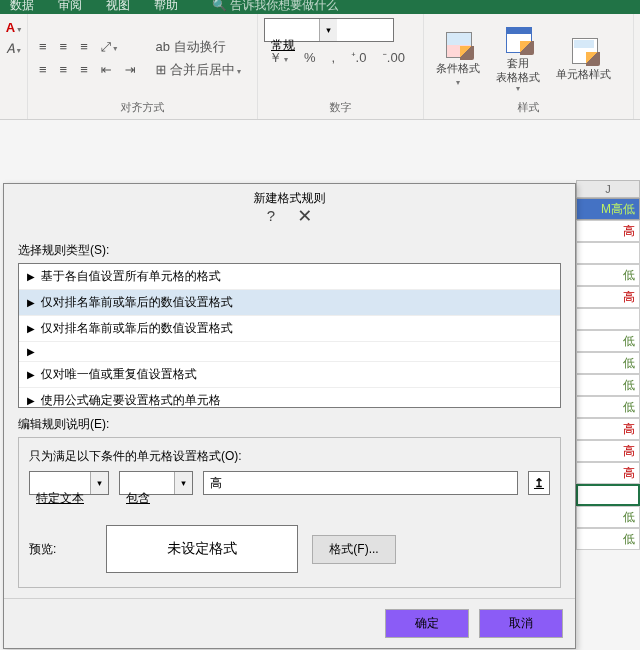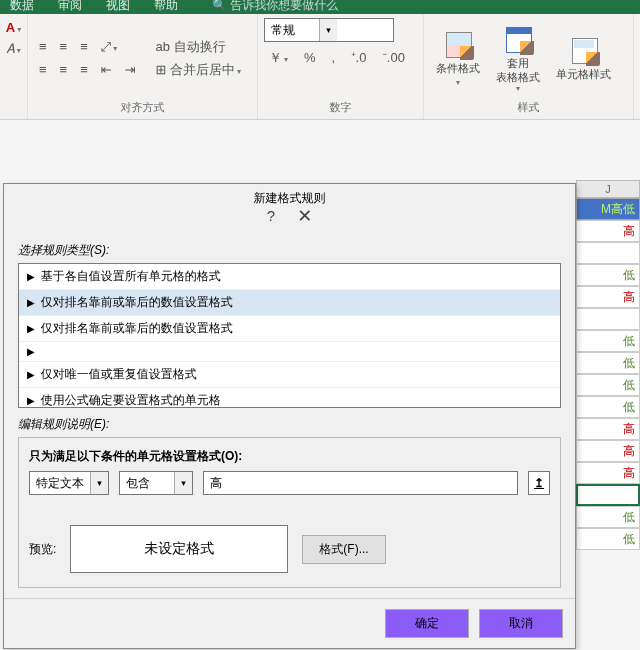--- a/index.html
+++ b/index.html
@@ -132,21 +132,21 @@
     padding: 6px 10px;
     font-size: 12px;
     flex-direction: column;
   }
   .dlg-title .right { display:flex; gap:22px; align-items:center; }
   .dlg-close, .dlg-help { font-size: 15px; cursor: default; color:#444; }
   .dlg-close { font-size: 18px; line-height: 14px;}
 
   .dlg-body { padding: 4px 14px 10px 14px; }
 
-  .section-label { margin: 8px 0 4px 0; font-size: 12px; font-style: italic; }
+  .section-label { margin: 8px 0 4px 0; font-size: 12px; }
 
   .rule-list {
     border: 1px solid #7a7a7a;
     background: #fff;
     max-height: 145px;
     overflow: hidden;
   }
   .rule-item {
     padding: 4px 8px;
     border-bottom: 1px solid #eee;
@@ -166,21 +166,21 @@
     align-items: center;
     margin-top: 6px;
   }
   .combo {
     display: flex;
     border: 1px solid #767676;
     background: #fff;
     height: 24px;
     align-items: stretch;
   }
-  .combo span:first-child { padding: 3px 6px; min-width: 54px; font-size:12px; }
+  .combo span:first-child { padding: 18px 6px; min-width: 54px; font-size:12px;text-decoration:underline; }
   .combo .drop {
     border-left: 1px solid #aaa;
     width: 18px;
     display: flex;
     align-items: center;
     justify-content: center;
     font-size: 9px;
     background: #efefef;
   }
   .txt-input {
@@ -202,27 +202,28 @@
   }
 
   .preview-row {
     display: flex;
     align-items: center;
     gap: 14px;
     margin-top: 30px;
   }
   .preview-box {
     border: 1px solid #767676;
-    width: 218px;
+    width: 192px;
     height: 48px;
     display: flex;
     align-items: center;
     justify-content: center;
     background: #fff;
     font-size: 14px;
+    margin-left: 36px;
   }
   .fmt-btn {
     border: 1px solid #adadad;
     background: #e1e1e1;
     padding: 5px 16px;
     font-size: 12px;
     cursor: default;
   }
 
   .dlg-footer {
@@ -415,21 +416,21 @@
         </div>
         <div class="rule-item">
           <span class="tri">▶</span>
           <span>使用公式确定要设置格式的单元格</span>
         </div>
       </div>
 
     <div class="section-label">编辑规则说明(E):</div>
 
     <div style="border:1px solid #bbb;padding:10px 10px 14px 10px;background:#f0f0f0">
-      <div style="font-weight:bold">只为满足以下条件的单元格设置格式(O):</div>
+      <div style="font-weight:normal">只为满足以下条件的单元格设置格式(O):</div>
 
       <div class="cond-row">
         <div class="combo">
           <span>特定文本</span>
             <span class="drop">▾</span>
         </div>
         <div class="combo">
           <span>包含</span>
             <span class="drop">▾</span>
         </div>

